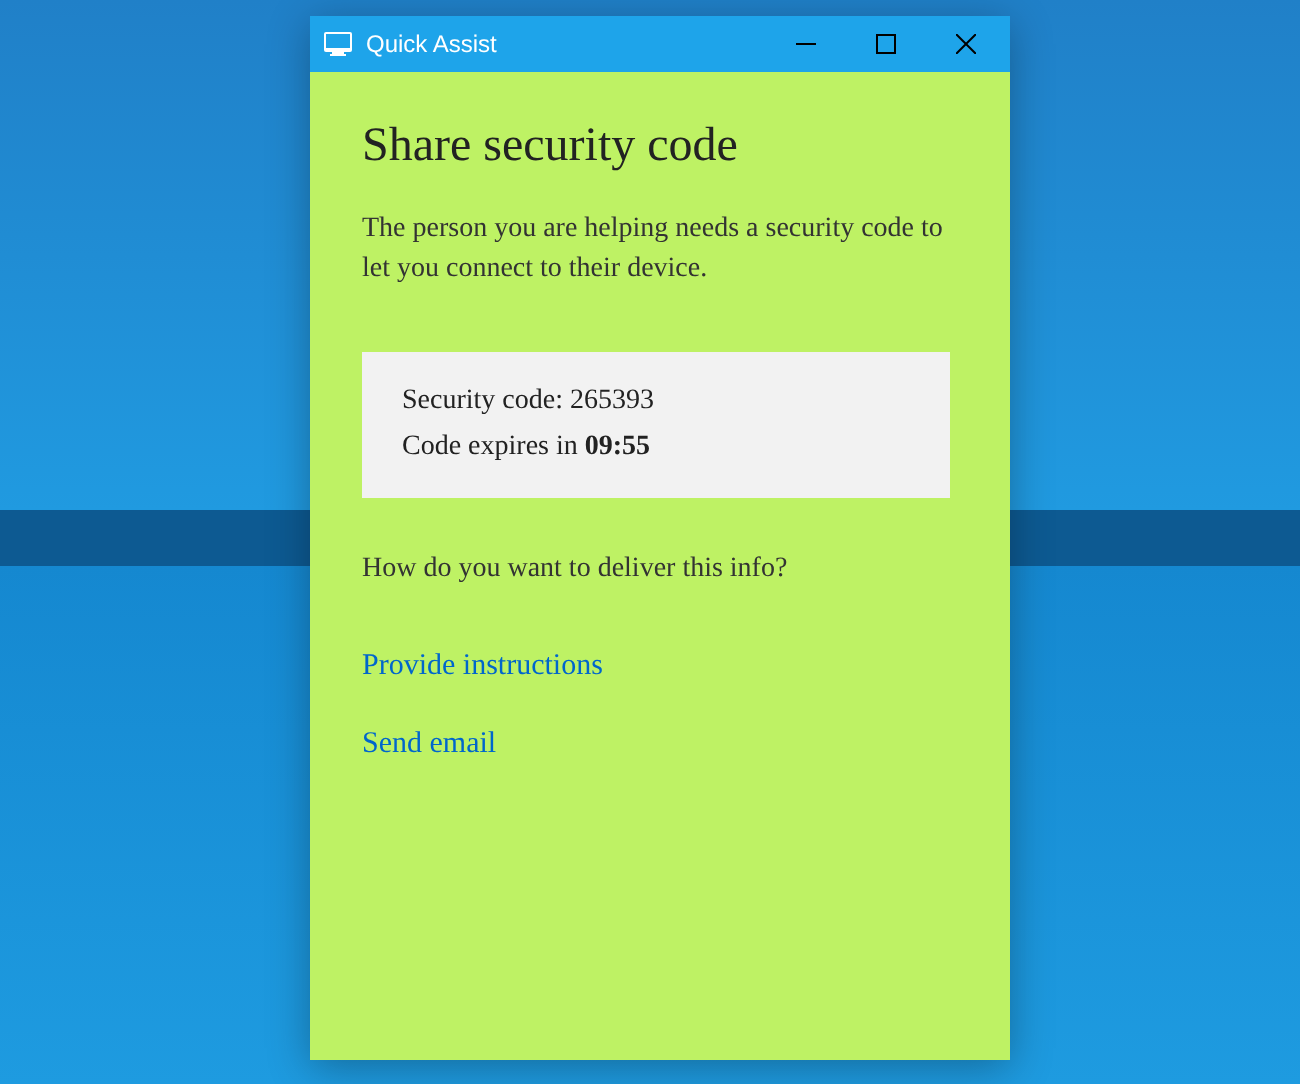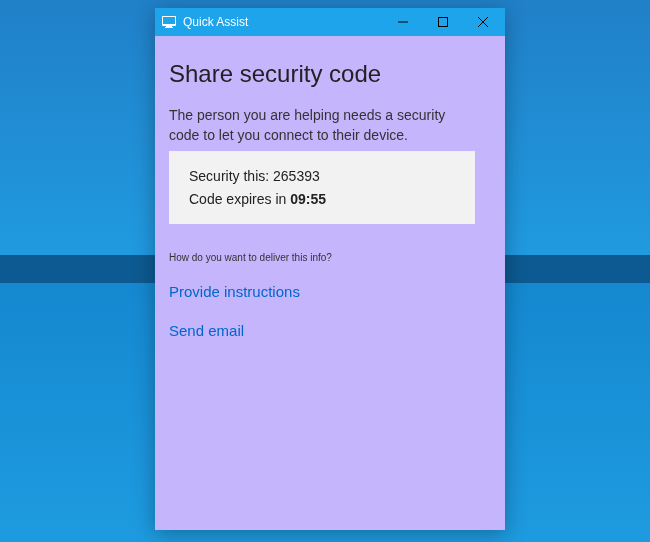--- a/index.html
+++ b/index.html
@@ -38,21 +38,21 @@
       right: 0;
       bottom: 0;
       background: linear-gradient(to bottom, #1588d0, #1e9be0);
     }
     .window {
       position: absolute;
       left: 155px;
       top: 8px;
       width: 350px;
       height: 522px;
-      background: #c4b5fd;
+      background: #bef264;
       box-shadow: 0 4px 20px rgba(0,0,0,0.3);
       display: flex;
       flex-direction: column;
     }
     .titlebar {
       height: 28px;
       background: #1ea4ea;
       display: flex;
       align-items: center;
       padding: 0 2px 0 6px;
@@ -79,51 +79,52 @@
       width: 40px;
       height: 100%;
       display: flex;
       align-items: center;
       justify-content: center;
       color: #000;
       cursor: default;
     }
     .content {
       flex: 1;
-      padding: 24px 30px 20px 14px;
+      padding: 24px 30px 20px 26px;
       color: #222;
+      font-family: Liberation Serif, serif;
     }
     .page-title {
       font-size: 24px;
       font-weight: 300;
       margin-bottom: 18px;
       color: #222;
     }
     .description {
       font-size: 14px;
       line-height: 1.4;
       color: #333;
-      margin-bottom: 6px;
+      margin-bottom: 32px;
     }
     .code-box {
       background: #f2f2f2;
       padding: 14px 20px;
       margin-bottom: 28px;
       font-size: 14px;
       color: #222;
       line-height: 1.6;
     }
     .code-box .expires-time {
       font-weight: 700;
       text-align: right;
     }
     .delivery-prompt {
-      font-size: 10px;
+      font-size: 14px;
       color: #333;
-      margin-bottom: 20px;
+      margin-bottom: 32px;
     }
     .link {
       display: block;
       color: #0066cc;
       font-size: 15px;
       margin-bottom: 22px;
       cursor: pointer;
       text-decoration: none;
     }
   </style>
@@ -164,21 +165,21 @@
       </div>
     </div>
   </div>
 
   <div class="content">
     <h1 class="page-title">Share security code</h1>
     <p class="description">The person you are helping needs a security code to let you connect to their device.</p>
 
     <div class="code-box">
       <div>
-        <span>Security this:</span>
+        <span>Security code:</span>
         <span>265393</span>
       </div>
       <div>
         <span>Code expires in</span>
         <span class="expires-time">09:55</span>
       </div>
     </div>
 
     <p class="delivery-prompt">How do you want to deliver this info?</p>
 

